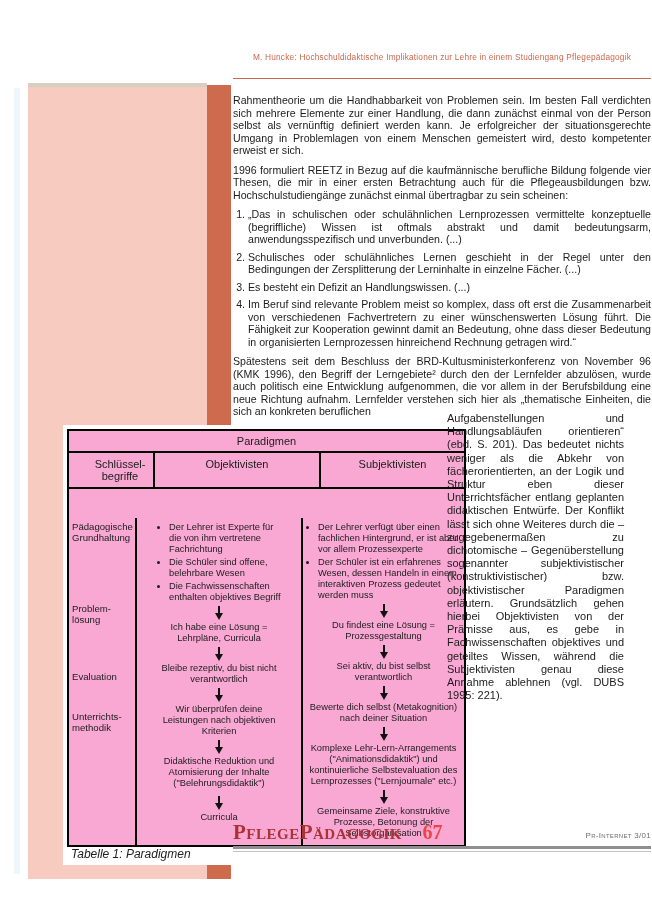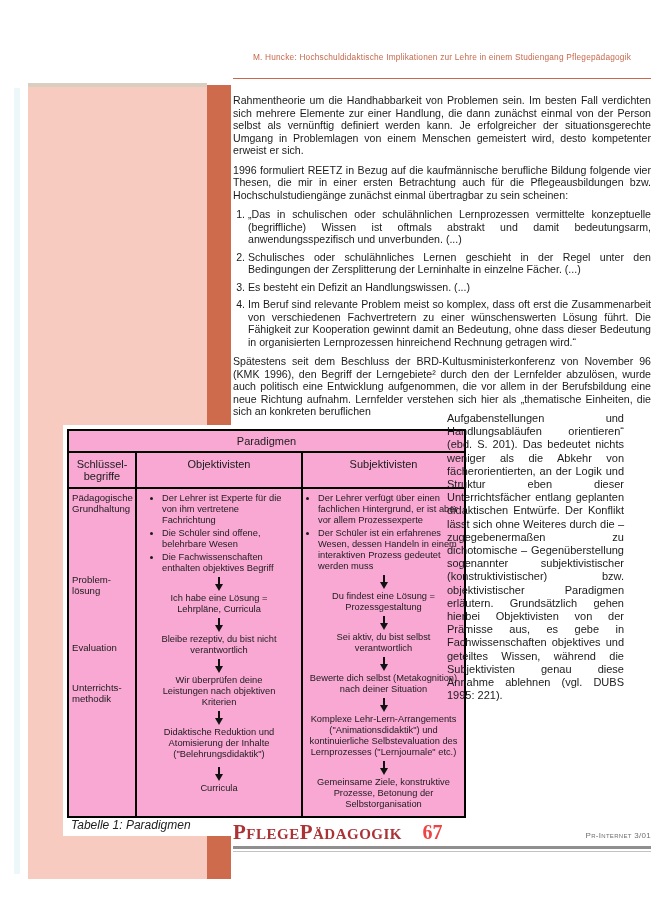--- a/index.html
+++ b/index.html
@@ -23,25 +23,25 @@
   .para{margin:0 0 7px;font-size:10.6px;line-height:12.5px;text-align:justify;hyphens:auto;}
   .thesis-list{margin:0 0 7px;padding-left:15px;}
   .thesis-list li{margin:0 0 5px;font-size:10.6px;line-height:12.5px;text-align:justify;hyphens:auto;}
 
   
   .table-area{margin:6px 0 0 -170px;width:407px;background:#ffffff;padding:4px 4px 2px;}
   .ptable{border:2px solid #000;background:#f9a8d4;}
   .t-title{font-size:11px;text-align:center;padding:4px 0;border-bottom:2px solid #000;}
   .t-head{display:flex;border-bottom:2px solid #000;}
   .t-head .hc{font-size:11px;text-align:center;padding:5px 2px;}
-  .t-body{display:flex;min-height:298px;align-items:stretch;}
+  .t-body{display:flex;min-height:298px;align-items:stretch;margin-top:29px;}
   .col1{flex:0 0 66px;position:relative;}
-  .col2{flex:0 0 166px;border-left:2px solid #000;padding:2px 13px 6px;}
+  .col2{flex:0 0 166px;border-left:2px solid #000;padding:2px 20px 6px;}
   .col3{flex:1;border-left:2px solid #000;padding:2px 3px 6px;}
-  .h1{flex:0 0 66px;}
+  .h1{flex:0 0 66px;margin-left:18px;}
   .h2{flex:0 0 166px;border-left:2px solid #000;}
   .h3{flex:1;border-left:2px solid #000;}
   .rowlabel{position:absolute;left:3px;width:60px;font-size:9.6px;line-height:11px;}
   .rl0{top:3px;} .rl1{top:85px;} .rl2{top:153px;} .rl3{top:193px;}
   .cell-bullets{margin:2px 0 0;padding-left:12px;list-style:disc;}
   .cell-bullets li{font-size:9.3px;line-height:11px;margin-bottom:2px;text-align:left;}
   .step{font-size:9.3px;line-height:11px;text-align:center;margin:0 2px;}
   .arrow{width:0;height:0;margin:10px auto 2px;position:relative;
     border-left:4px solid transparent;border-right:4px solid transparent;border-top:7px solid #111;}
   .arrow::before{content:"";position:absolute;left:-1px;top:-14px;width:2px;height:8px;background:#111;}

